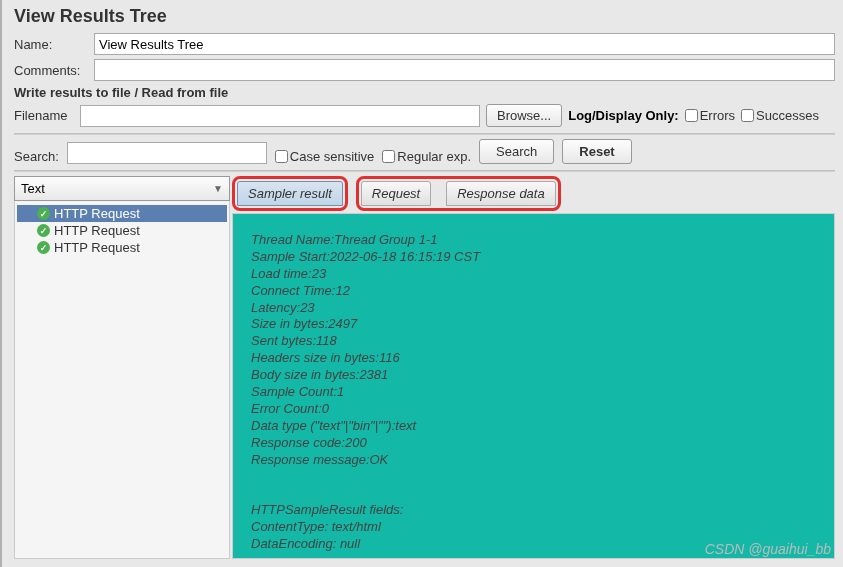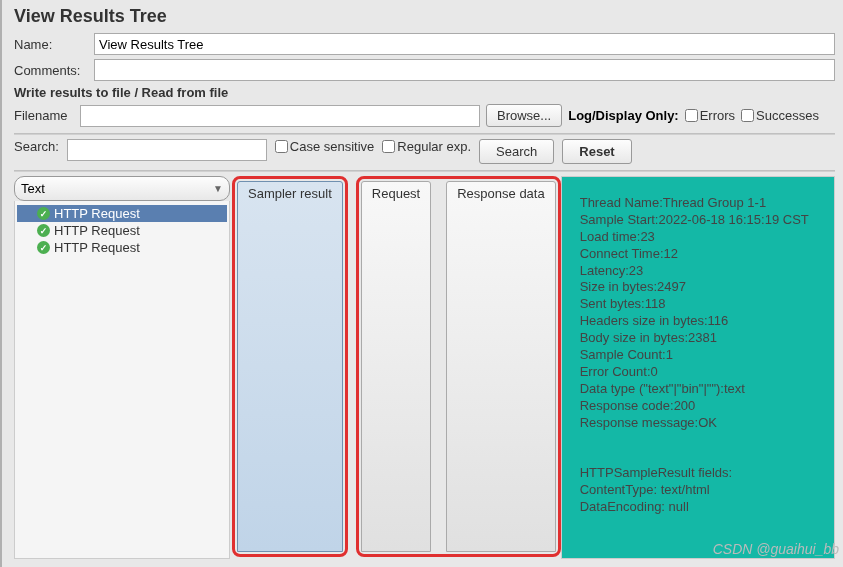--- a/index.html
+++ b/index.html
@@ -73,21 +73,21 @@
     }
     .log-label { font-weight: bold; }
     .separator {
       height: 2px;
       background: #d0d0d0;
       border-top: 1px solid #c0c0c0;
       margin: 2px 0 4px 0;
     }
     .search-row {
       display: flex;
-      align-items: flex-start;
+      align-items: flex-end;
       gap: 8px;
       margin-bottom: 6px;
     }
     .search-label { font-size: 13px; color: #333; }
     .search-input {
       width: 200px;
       border: 1px solid #aaa;
       background: #fff;
       padding: 3px 4px;
       height: 22px;
@@ -101,21 +101,21 @@
       width: 216px;
       display: flex;
       flex-direction: column;
     }
     .dropdown {
       display: flex;
       align-items: center;
       justify-content: space-between;
       background: linear-gradient(#fdfdfd, #e8e8e8);
       border: 1px solid #999;
-      border-radius: 10px;
+      border-radius: 0;
       padding: 4px 6px;
       font-size: 13px;
       cursor: pointer;
       margin-bottom: 0;
     }
     .dropdown-arrow {
       font-size: 10px;
       color: #666;
     }
     .tree {
@@ -147,21 +147,23 @@
       display: flex;
       align-items: center;
       justify-content: center;
       color: #fff;
       font-size: 9px;
       font-weight: bold;
     }
     .right-panel {
       flex: 1;
       display: flex;
+      flex-direction: column;
       position: relative;
+      font-style: italic;
     }
     .tabs-row {
       display: flex;
       gap: 8px;
       margin-bottom: 2px;
       position: relative;
     }
     .tab-highlight {
       border: 3px solid #e03030;
       border-radius: 8px;
@@ -189,21 +191,21 @@
       padding: 18px;
       font-size: 13px;
       line-height: 1.3;
       color: #444;
       overflow: auto;
       white-space: pre-line;
     }
     .watermark {
       position: absolute;
       bottom: 10px;
-      right: 4px;
+      right: 12px;
       font-size: 14px;
       color: #bbb;
       font-style: italic;
       pointer-events: none;
     }
     input[type="checkbox"] {
       width: 13px;
       height: 13px;
       cursor: pointer;
     }

